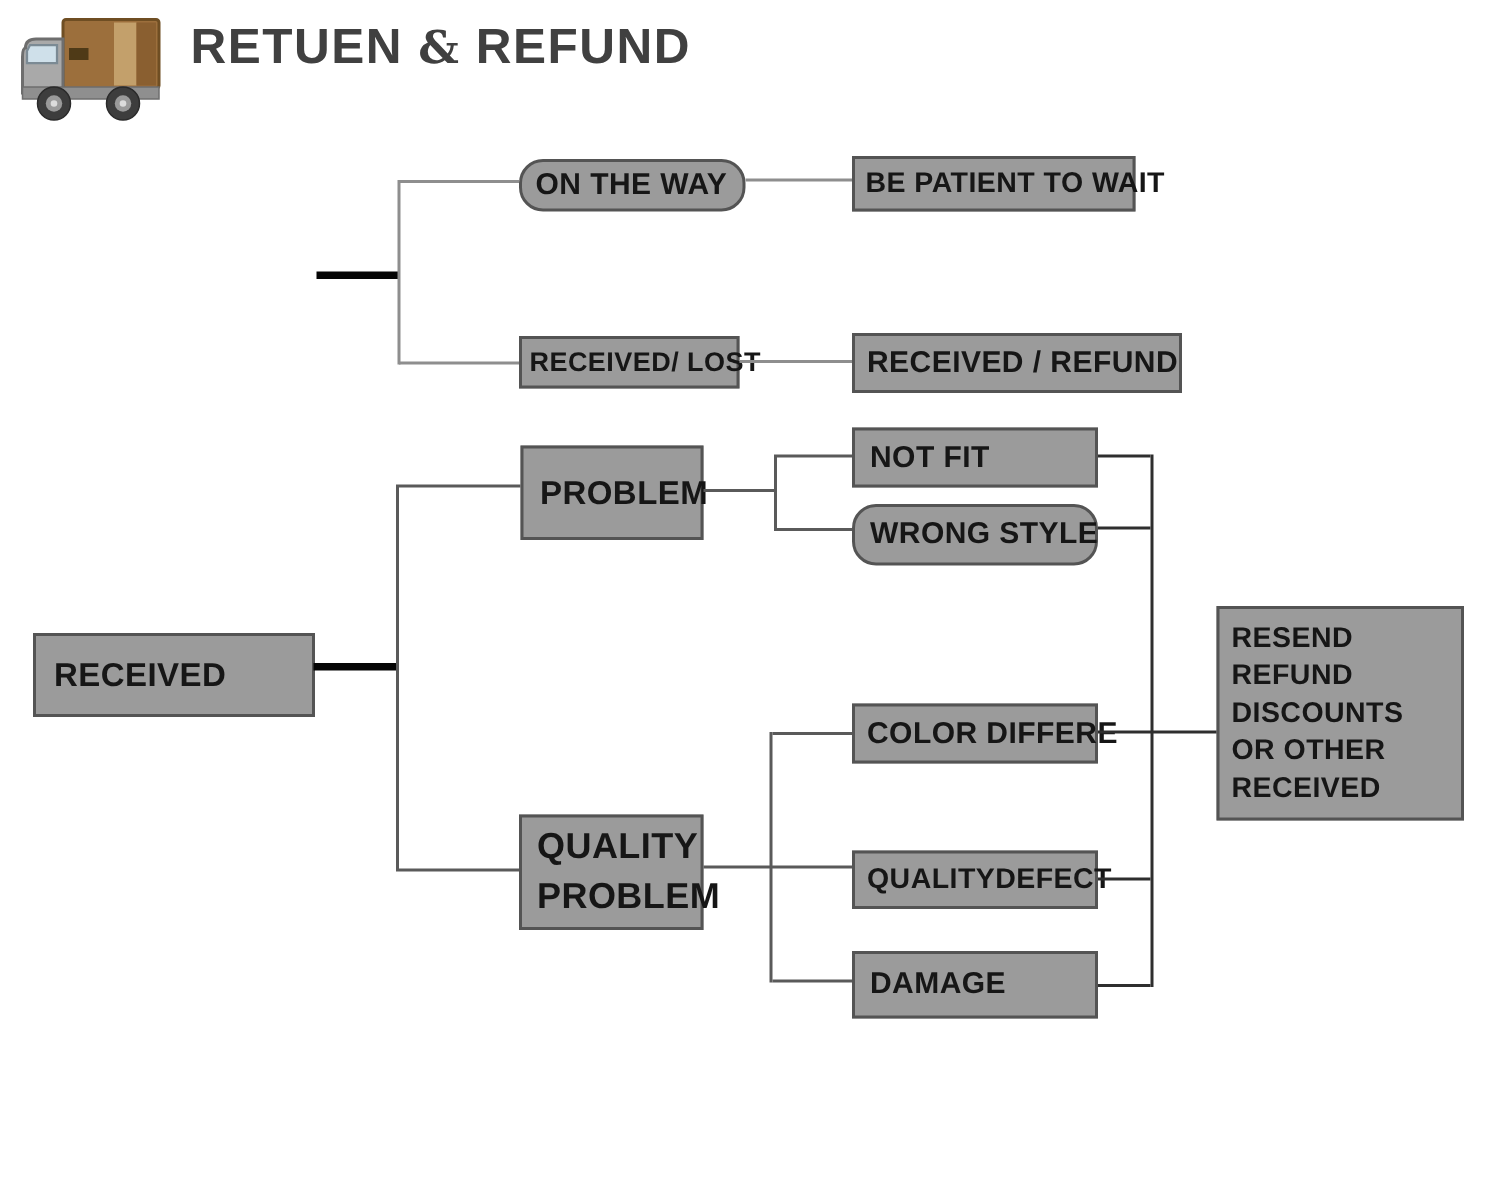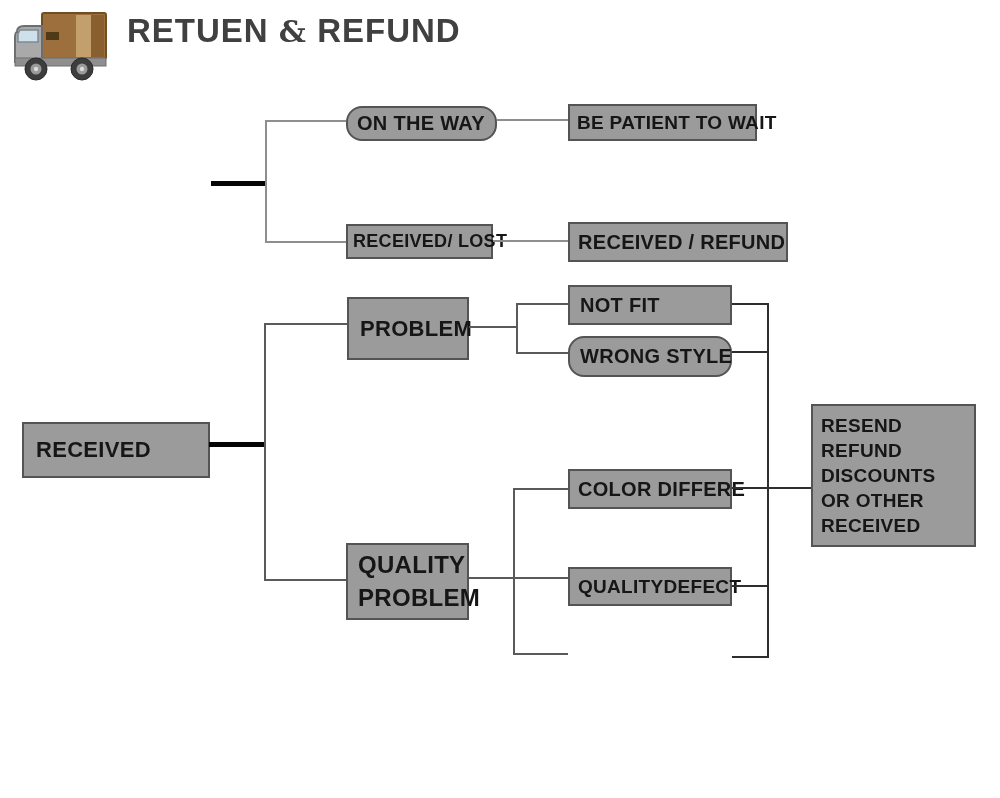--- a/index.html
+++ b/index.html
@@ -112,20 +112,23 @@
   </div>
 
   <div class="node" style="left:568px;top:469px;width:164px;height:40px;font-size:20px;padding-left:8px;">
     <span>COLOR DIFFERE</span>
   </div>
 
   <div class="node" style="left:568px;top:567px;width:164px;height:39px;font-size:19px;padding-left:8px;">
     <span>QUALITYDEFECT</span>
   </div>
 
+  <div class="node" style="left:568px;top:634px;width:164px;height:45px;font-size:20px;padding-left:10px;">
+    <span>DAMAGE</span>
+  </div>
 
   <div class="node multi" style="left:811px;top:404px;width:165px;height:143px;font-size:19px;padding-left:8px;line-height:25px;">
     <span>RESEND</span>
     <span>REFUND</span>
     <span>DISCOUNTS</span>
     <span>OR OTHER</span>
     <span>RECEIVED</span>
   </div>
 
   <div class="thick" style="left:211px;top:181px;width:55px;"></div>

